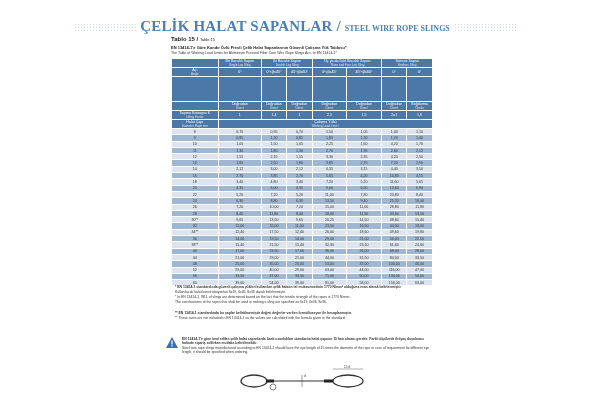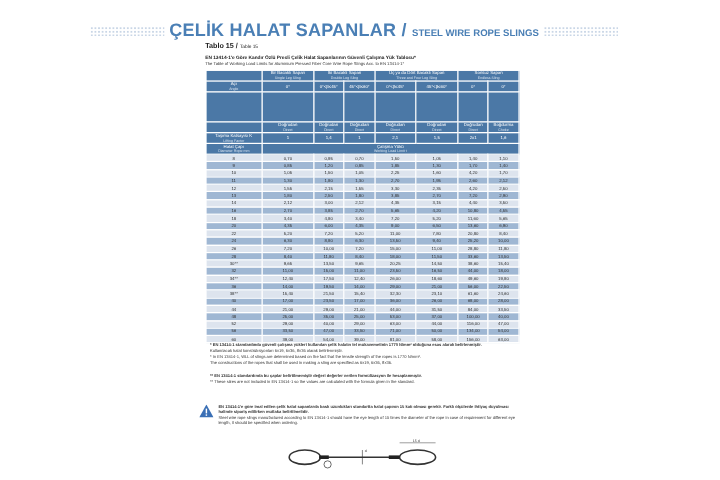--- a/index.html
+++ b/index.html
@@ -1,16 +1,16 @@
 <!DOCTYPE html>
 <html><head>
 <meta charset="utf-8">
 <style>
   body { margin:0; width:600px; height:400px; background:#fff; font-family:"Liberation Sans", sans-serif; overflow:hidden; position:relative; }
-  .title { position:absolute; top:17px; left:0; width:590px; text-align:center; white-space:nowrap; }
+  .title { position:absolute; top:17px; left:0; width:590px; text-align:center; white-space:nowrap;font-family:Liberation Serif, serif; }
   .dots { display:inline-block; width:62px; height:8px; background-image:radial-gradient(#c9d6e6 0.8px, transparent 1px); background-size:3px 3px; vertical-align:middle; }
   .t-main { color:#4a7fb5; font-weight:bold; font-size:15px; letter-spacing:0.2px; }
   .t-sub { color:#4a7fb5; font-weight:bold; font-size:8px; }
   .tablo { position:absolute; top:36px; left:171px; font-size:6px; font-weight:bold; color:#222; }
   .tablo span { font-weight:normal; font-size:4px; }
   .cap1 { position:absolute; top:45px; left:171px; font-size:4px; font-weight:bold; color:#222; }
   .cap2 { position:absolute; top:51px; left:171px; font-size:3.5px; color:#333; }
   table { position:absolute; top:58px; left:171px; width:262px; border-collapse:collapse; font-size:3.6px; text-align:center; }
   td { border:0.5px solid #fff; padding:0; }
   .hd td { background:#4b78a6; color:#fff; }

